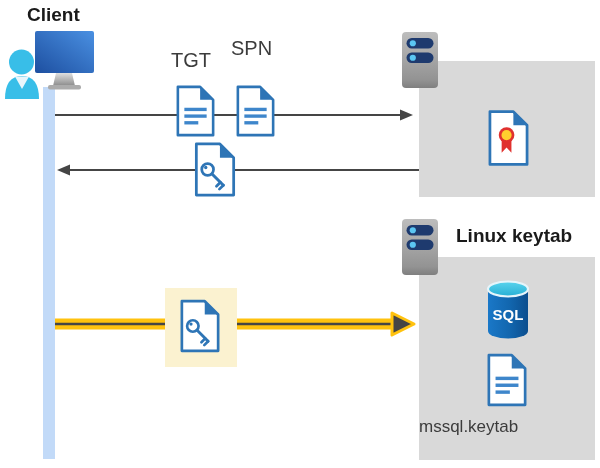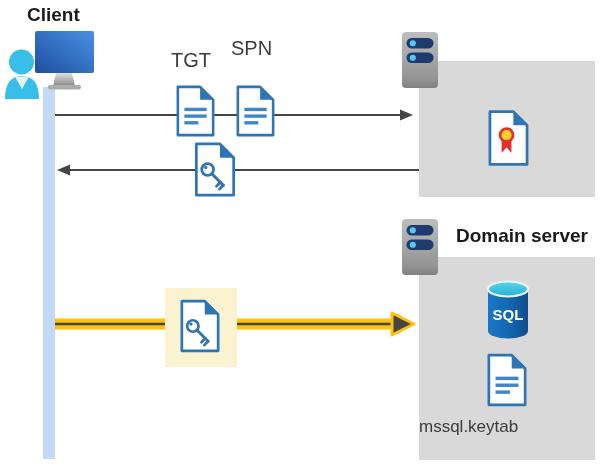--- a/index.html
+++ b/index.html
@@ -136,18 +136,18 @@
     <path d="M3 10 L3 52 A20 7.5 0 0 0 43 52 L43 10 Z" fill="url(#g-sql)"></path>
     <ellipse cx="23" cy="10" rx="20" ry="7.5" fill="url(#g-sqltop)" stroke="#E6F5FB" stroke-width="2.2"></ellipse>
     <text x="23" y="41" text-anchor="middle" font-family="Liberation Sans, sans-serif" font-weight="bold" font-size="15" fill="#FFFFFF">SQL</text>
   </svg>
 
   <svg class="abs" style="left:486px;top:353px" width="42" height="54" viewBox="0 0 44 56">
       <use href="#sym-doc-text"></use>
     </svg>
 
   <div class="abs hlabel" style="left:27px;top:3px">Client</div>
-  <div class="abs hlabel" style="left:456px;top:224px;width:140px">Domain server</div>
+  <div class="abs hlabel" style="left:456px;top:224px;width:140px">Linux keytab</div>
   <div class="abs slabel center" style="left:171px;top:49px;width:48px">TGT</div>
   <div class="abs slabel center" style="left:231px;top:37px;width:48px">SPN</div>
   <div class="abs slabel center" style="left:419px;top:417px;width:176px;font-size:17px">mssql.keytab</div>
 
 </div>
 
 </body></html>

